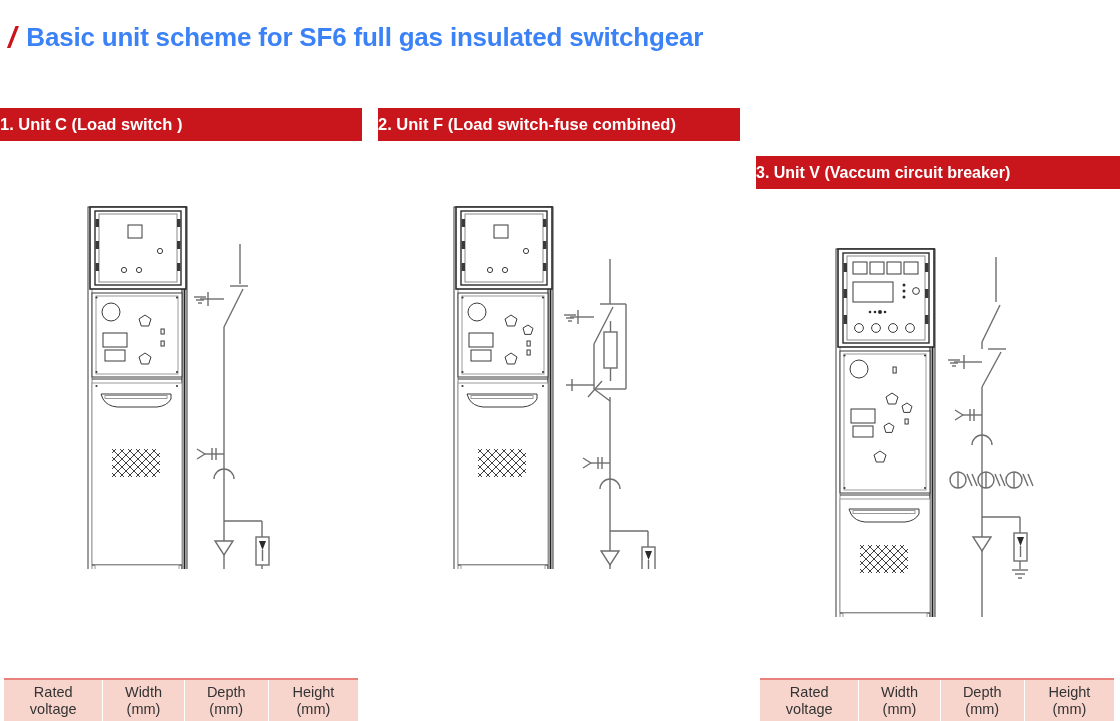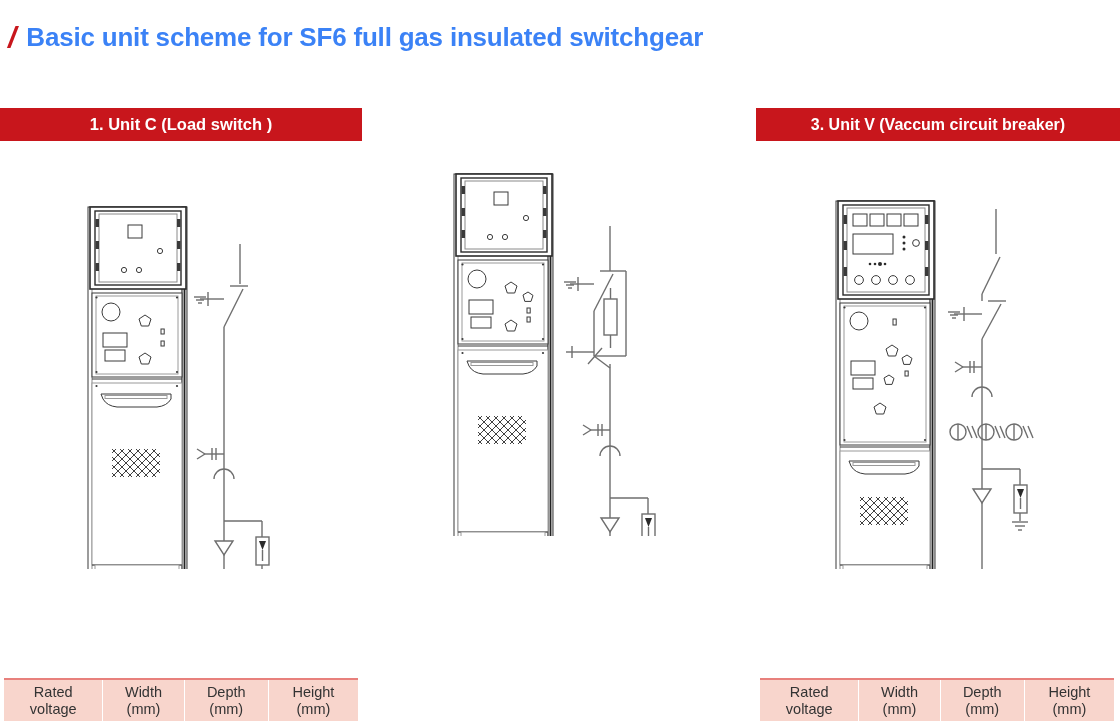--- a/index.html
+++ b/index.html
@@ -29,24 +29,24 @@
 
   
   .col { position: absolute; top: 108px; }
   .col-1 { left: 0px;   width: 362px; }
   .col-2 { left: 378px; width: 362px; }
   .col-3 { left: 756px; width: 364px; }
 
   .sec-header {
     background: #C8161C; color: #ffffff;
     height: 33px; line-height: 33px;
-    text-align: center; font-size: 16.5px; font-weight: bold;
+    text-align: left; font-size: 16.5px; font-weight: bold;
     white-space: nowrap; overflow: hidden;
   }
-  .sec-header.h3 { font-size: 16px; }
+  .sec-header.h3 { font-size: 16px; margin-top: 48px; }
 
   
   .drawing {
     position: relative; height: 420px; margin-top: 8px;
   }
   .drawing svg { position: absolute; left: 0; top: 0; }
 
   
   .tbl-wrap { position: absolute; top: 570px; }
   .tbl-1 { left: 4px;   width: 354px; }
@@ -214,20 +214,21 @@
               <span>Height</span><br><span>(mm)</span>
             </th>
           </tr>
         </thead>
 
       </table>
     </div>
   </div>
 
   <div class="col col-2">
+    <div class="sec-header">2. Unit F (Load switch-fuse combined)</div>
     <div class="drawing">
       <svg width="362" height="420" viewBox="0 0 362 420">
         <g stroke="#3a3a3a" fill="none" stroke-width="1">
           <rect x="76" y="58" width="98" height="392" fill="#ffffff" stroke="#3a3a3a"></rect>
           <rect x="80" y="58" width="90" height="392" fill="#ffffff" stroke="#8a8a8a"></rect>
           <rect x="170" y="58" width="5" height="392" fill="#d9d9d9" stroke="#3a3a3a"></rect>
           <line x1="172.5" y1="58" x2="172.5" y2="450" stroke="#222" stroke-width="1.6"></line>
 
           <rect x="78" y="58" width="96" height="82" fill="#ffffff" stroke="#2b2b2b" stroke-width="1.6"></rect>
           <rect x="83" y="62" width="86" height="74" fill="#ffffff" stroke="#2b2b2b" stroke-width="1.4"></rect>

